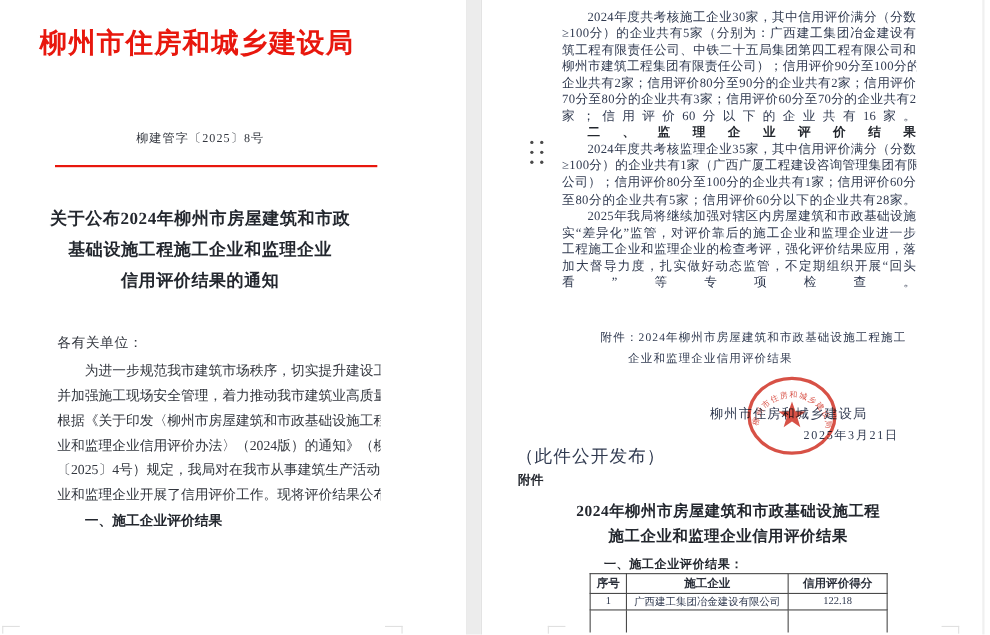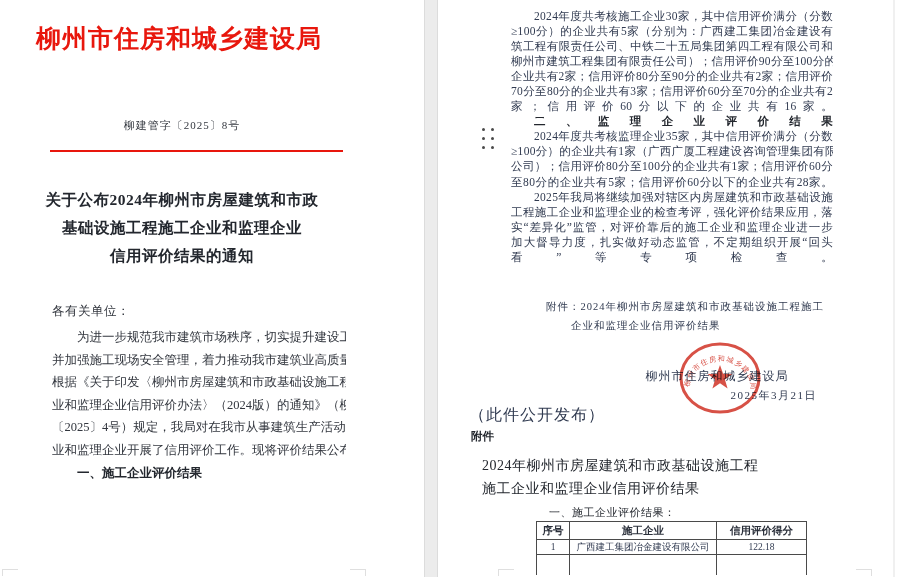--- a/index.html
+++ b/index.html
@@ -39,23 +39,23 @@
   .text-block .line{line-height:15.05px;height:15.05px;white-space:nowrap;
     text-align:justify;text-align-last:justify;text-justify:inter-character;overflow:hidden;letter-spacing:0.3px;}
   .attach-l1{position:absolute;left:108px;top:300px;font-size:10.5px;color:var(--ink-r);letter-spacing:1px;white-space:nowrap;}
   .attach-l2{position:absolute;left:133px;top:319px;font-size:10.5px;color:var(--ink-r);letter-spacing:1px;white-space:nowrap;}
   .signer{position:absolute;left:179px;top:368px;width:200px;text-align:center;
     font-size:12px;color:var(--ink-r);letter-spacing:1px;}
   .sign-date{position:absolute;left:179px;top:388px;width:200px;text-align:right;
     font-size:11px;color:var(--ink-r);letter-spacing:1.5px;}
   .public-note{position:absolute;left:31px;top:405px;font-size:16px;color:var(--ink-r);letter-spacing:1px;}
   .appendix-label{position:absolute;left:33px;top:429px;font-size:11.5px;font-weight:bold;color:#23272e;}
-  .appendix-title{position:absolute;left:44px;top:454px;width:360px;
-    font-size:14px;font-weight:normal;color:#23272e;line-height:23px;letter-spacing:0.5px;}
-  .table-caption{position:absolute;left:111px;top:505px;font-size:11px;font-weight:normal;
+  .appendix-title{position:absolute;left:44px;top:454px;width:360px;text-align:center;
+    font-size:14px;font-weight:bold;color:#23272e;line-height:23px;letter-spacing:0.5px;}
+  .table-caption{position:absolute;left:111px;top:505px;font-size:11px;font-weight:bold;
     color:#23272e;letter-spacing:0.5px;}
   .results-table{position:absolute;left:98px;top:521px;width:270px;border-collapse:collapse;
     font-size:10px;color:var(--ink-r);table-layout:fixed;}
   .results-table th,.results-table td{border:1px solid var(--tbl);text-align:center;
     vertical-align:middle;padding:0;overflow:hidden;white-space:nowrap;}
   .results-table th{height:18px;font-size:10.5px;font-weight:bold;color:#2a2f3a;}
   .results-table td{height:15px;font-size:9.5px;}
   .results-table tr.cut td{height:20px;border-bottom:none;}
   .col-no{width:33px;} .col-name{width:147px;} .col-score{width:90px;}
 
@@ -129,22 +129,22 @@
       <div class="line">柳州市建筑工程集团有限责任公司）；信用评价90分至100分的</div>
       <div class="line">企业共有2家；信用评价80分至90分的企业共有2家；信用评价</div>
       <div class="line">70分至80分的企业共有3家；信用评价60分至70分的企业共有2</div>
       <div class="line last">家；信用评价60分以下的企业共有16家。</div>
       <div class="line bold indent">二、监理企业评价结果</div>
       <div class="line indent">2024年度共考核监理企业35家，其中信用评价满分（分数</div>
       <div class="line">≥100分）的企业共有1家（广西广厦工程建设咨询管理集团有限</div>
       <div class="line">公司）；信用评价80分至100分的企业共有1家；信用评价60分</div>
       <div class="line last">至80分的企业共有5家；信用评价60分以下的企业共有28家。</div>
       <div class="line indent">2025年我局将继续加强对辖区内房屋建筑和市政基础设施</div>
+      <div class="line">实“差异化”监管，对评价靠后的施工企业和监理企业进一步</div>
       <div class="line">工程施工企业和监理企业的检查考评，强化评价结果应用，落</div>
-      <div class="line">实“差异化”监管，对评价靠后的施工企业和监理企业进一步</div>
       <div class="line">加大督导力度，扎实做好动态监管，不定期组织开展“回头</div>
       <div class="line last">看”等专项检查。</div>
     </div>
 
     <div class="attach-l1">附件：2024年柳州市房屋建筑和市政基础设施工程施工</div>
     <div class="attach-l2">企业和监理企业信用评价结果</div>
 
     <div class="signer">柳州市住房和城乡建设局</div>
     <div class="sign-date">2025年3月21日</div>
 

